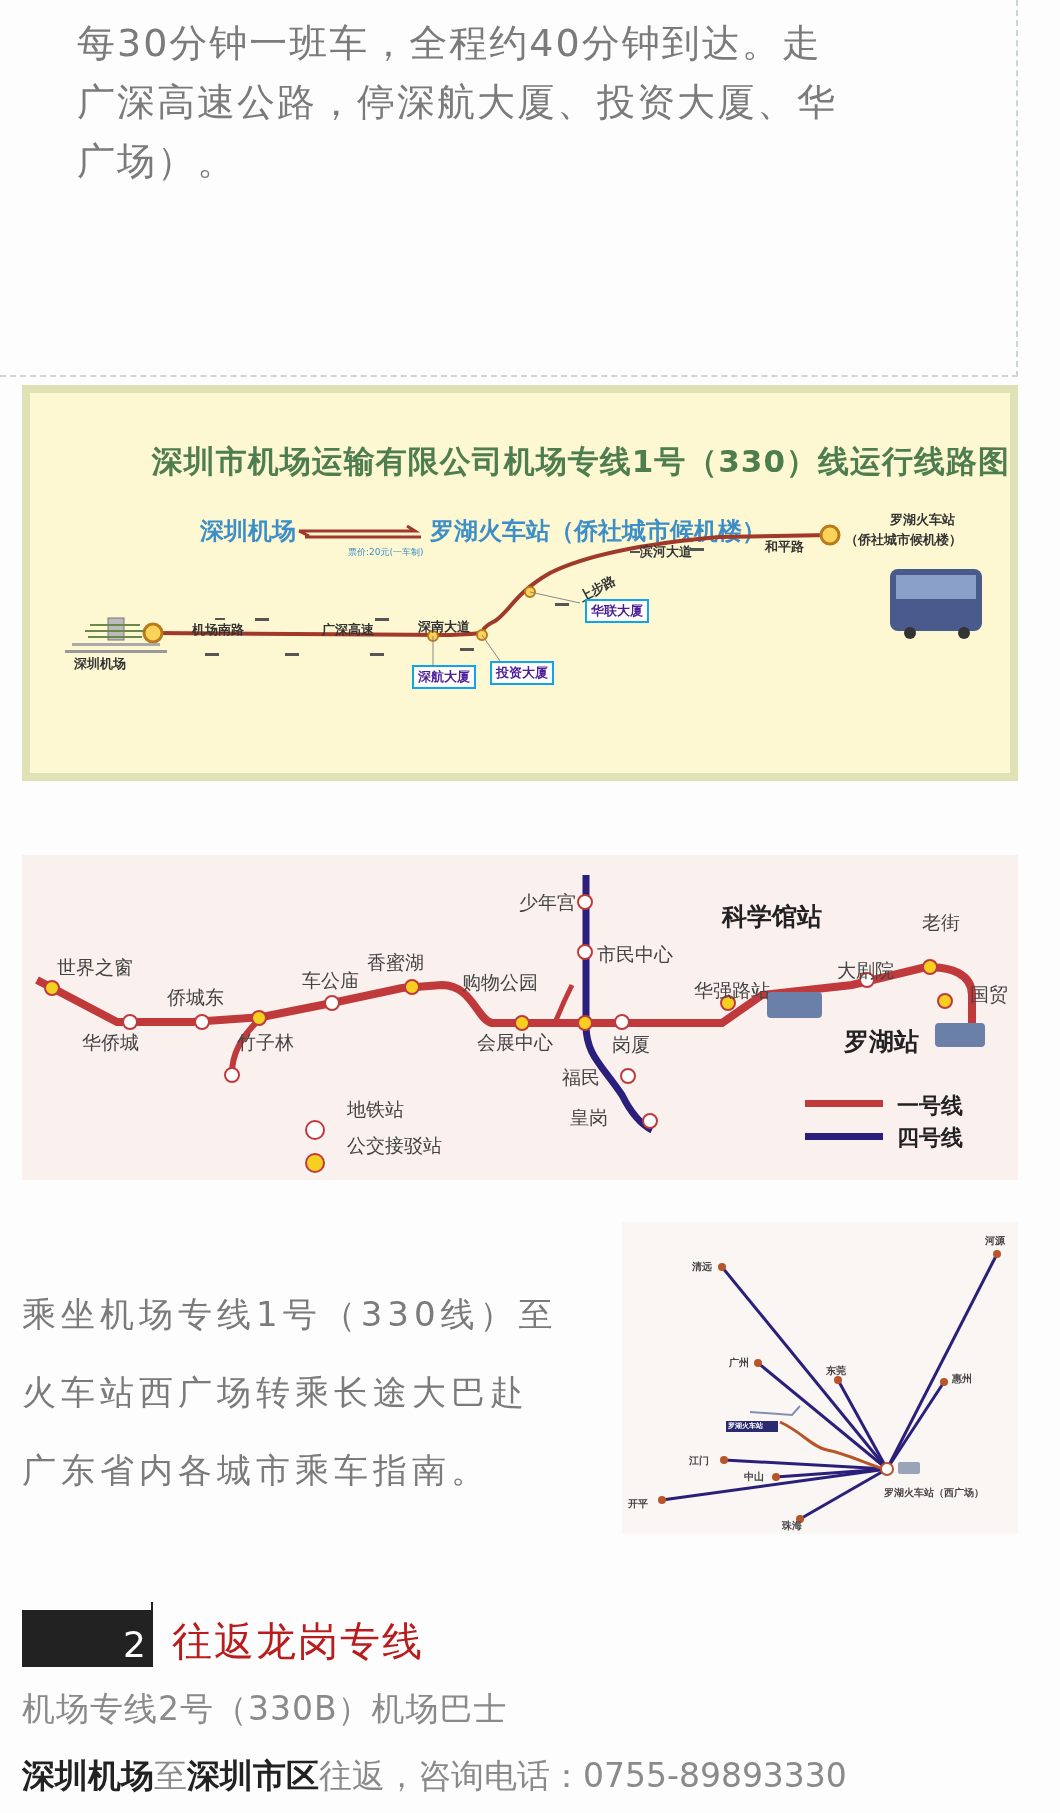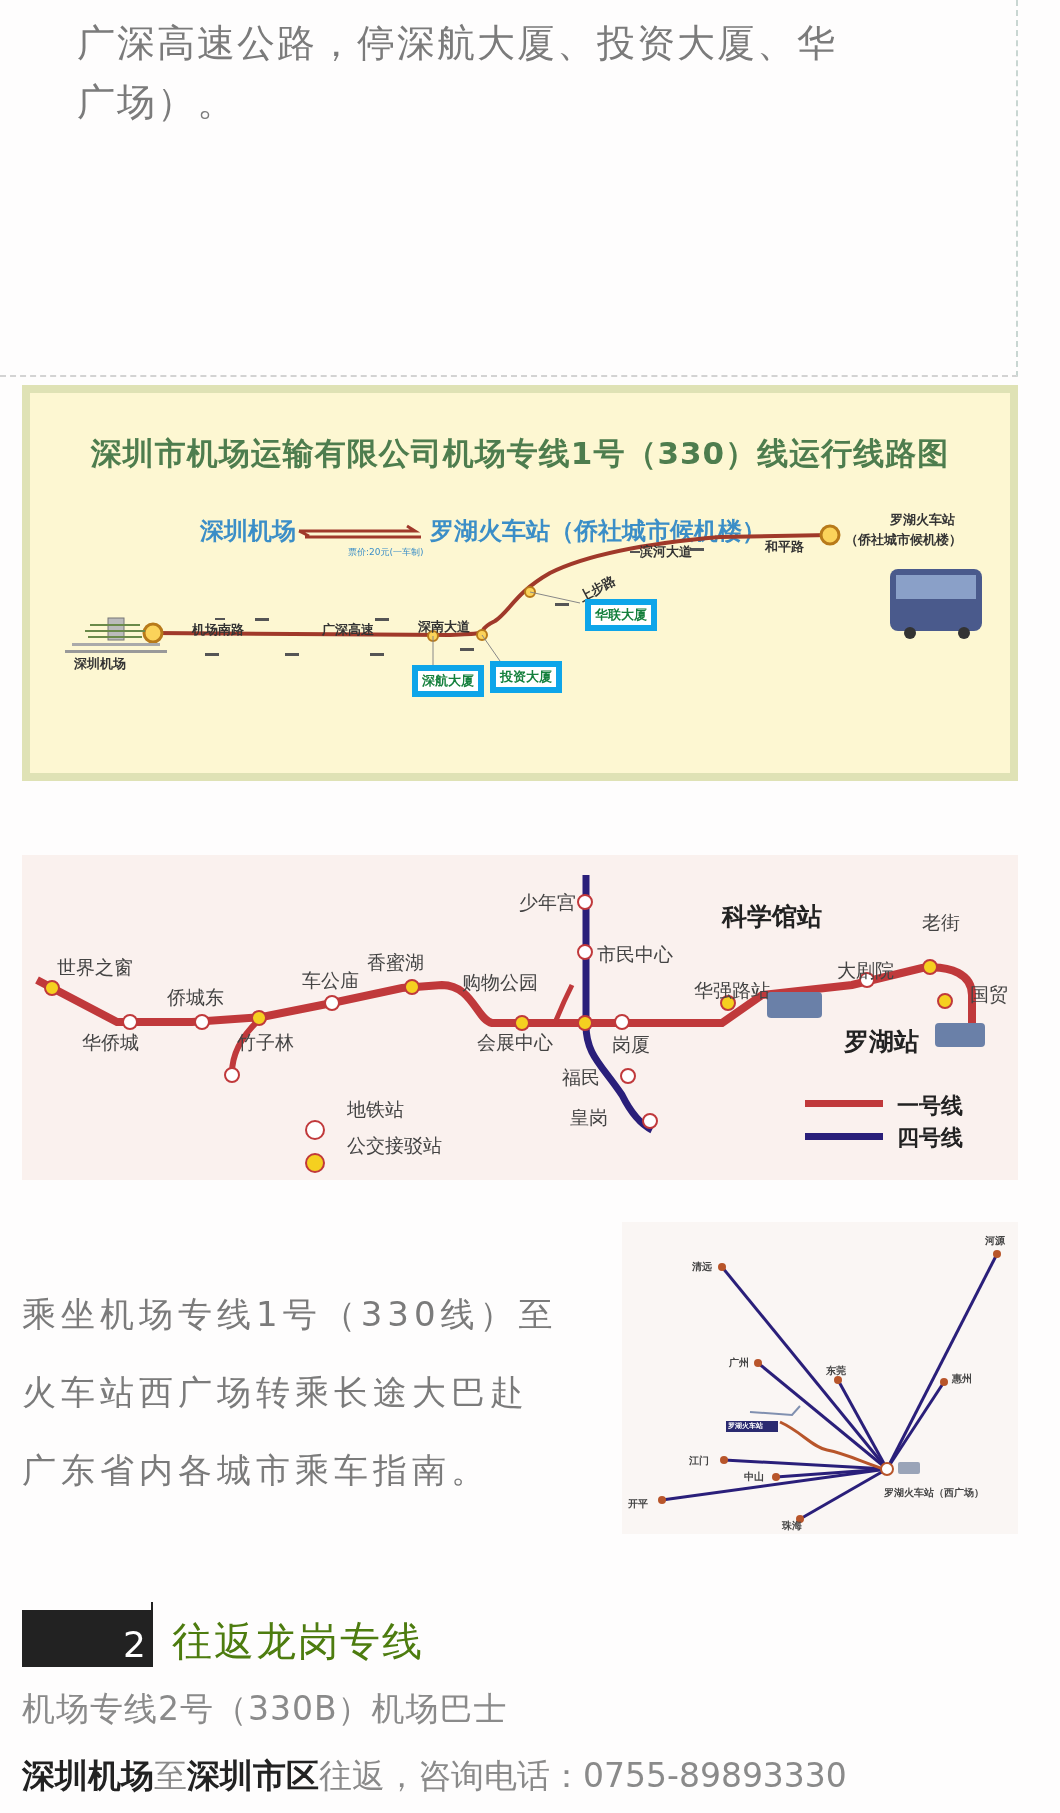--- a/index.html
+++ b/index.html
@@ -5,49 +5,50 @@
   html, body { margin:0; padding:0; }
   body { width:1060px; height:1813px; background:#fefdfd; position:relative; overflow:hidden;
          font-family:"DejaVu Sans","Liberation Sans",sans-serif; color:#7a7a7a; }
   .abs { position:absolute; }
   
   .intro-box { left:-10px; top:-10px; width:1026px; height:385px; border-right:2px dashed #c9d6d2; border-bottom:2px dashed #d3d3d3; }
   .intro-text { left:77px; top:14px; width:880px; font-size:38px; line-height:59px; letter-spacing:2px; color:#7b7b7b; }
   .intro-text div { white-space:nowrap; }
   
   .map1 { left:22px; top:385px; width:996px; height:396px; background:#fdf7d2; border:8px solid #dfe2b5; box-sizing:border-box; }
-  .map1-title { left:0; width:100%; top:40px; text-align:center; font-size:31px; font-weight:bold; color:#4e7d4e; letter-spacing:1px; }
+  .map1-title { left:0; width:100%; top:48px; text-align:right; font-size:31px; font-weight:bold; color:#4e7d4e; letter-spacing:1px; }
   .map1-sub-left { left:170px; top:122px; font-size:24px; font-weight:bold; color:#3b8ec7; }
   .map1-sub-right { left:400px; top:122px; font-size:24px; font-weight:bold; color:#3b8ec7; }
   .fare { left:318px; top:153px; font-size:9px; color:#3b8ec7; }
   .lbl { font-size:13px; font-weight:bold; color:#333; white-space:nowrap; }
-  .box-lbl { font-size:13px; font-weight:bold; color:#15803d; border:6px solid #0ea5e9; background:#fff; padding:1px 4px; white-space:nowrap; }
+  .box-lbl { font-size:13px; font-weight:bold; color:#4c1d95; border:2px solid #0ea5e9; background:#fff; padding:1px 4px; white-space:nowrap; }
   
   .map2 { left:22px; top:855px; width:996px; height:325px; background:#faf1ee; }
   .m2 { font-family:"DejaVu Serif","Liberation Serif",serif; font-size:19px; color:#444; white-space:nowrap; }
   .m2b { font-size:25px; font-weight:bold; color:#222; white-space:nowrap; }
   
   .para { left:22px; top:1275px; font-size:34px; line-height:78px; letter-spacing:5px; color:#7b7b7b; }
   .para div { white-space:nowrap; }
   .map3 { left:622px; top:1222px; width:396px; height:312px; background:#faf6f4; }
   .m3 { font-size:10px; font-weight:bold; color:#444; white-space:nowrap;text-align:center; }
   
   .sec-num { left:22px; top:1610px; width:130px; height:57px; background:#222; }
   .sec-num-text { right:6px; bottom:2px; color:#fff; font-size:36px; }
   .sec-bar { left:151px; top:1602px; width:2px; height:65px; background:#222; }
-  .sec-title { left:172px; top:1614px; font-size:40px; color:#4d7c0f; letter-spacing:2px; white-space:nowrap; }
+  .sec-title { left:172px; top:1614px; font-size:40px; color:#b91c1c; letter-spacing:2px; white-space:nowrap; }
   .sec-sub { left:22px; top:1687px; font-size:33px; color:#8a8a8a; letter-spacing:1px; white-space:nowrap;text-align:center; }
   .sec-contact { left:22px; top:1754px; font-size:33px; color:#8a8a8a; white-space:nowrap; }
   .sec-contact b { color:#222; font-weight:bold; }
 </style>
 </head>
 <body>
 
 <div class="abs intro-box"></div>
 <div class="abs intro-text">
+  <div>每30分钟一班车，全程约40分钟到达。走</div>
   <div>广深高速公路，停深航大厦、投资大厦、华</div>
   <div>广场）。</div>
 </div>
 
 <div class="abs map1">
   <div class="abs map1-title">深圳市机场运输有限公司机场专线1号（330）线运行线路图</div>
   <div class="abs map1-sub-left">深圳机场</div>
   <svg class="abs" style="left:265px;top:130px" width="130" height="22">
     <path d="M4 8 L120 8 L112 3 M10 14 L126 14 M4 8 L14 13" stroke="#a0392a" stroke-width="3" fill="none"></path>
   </svg>

